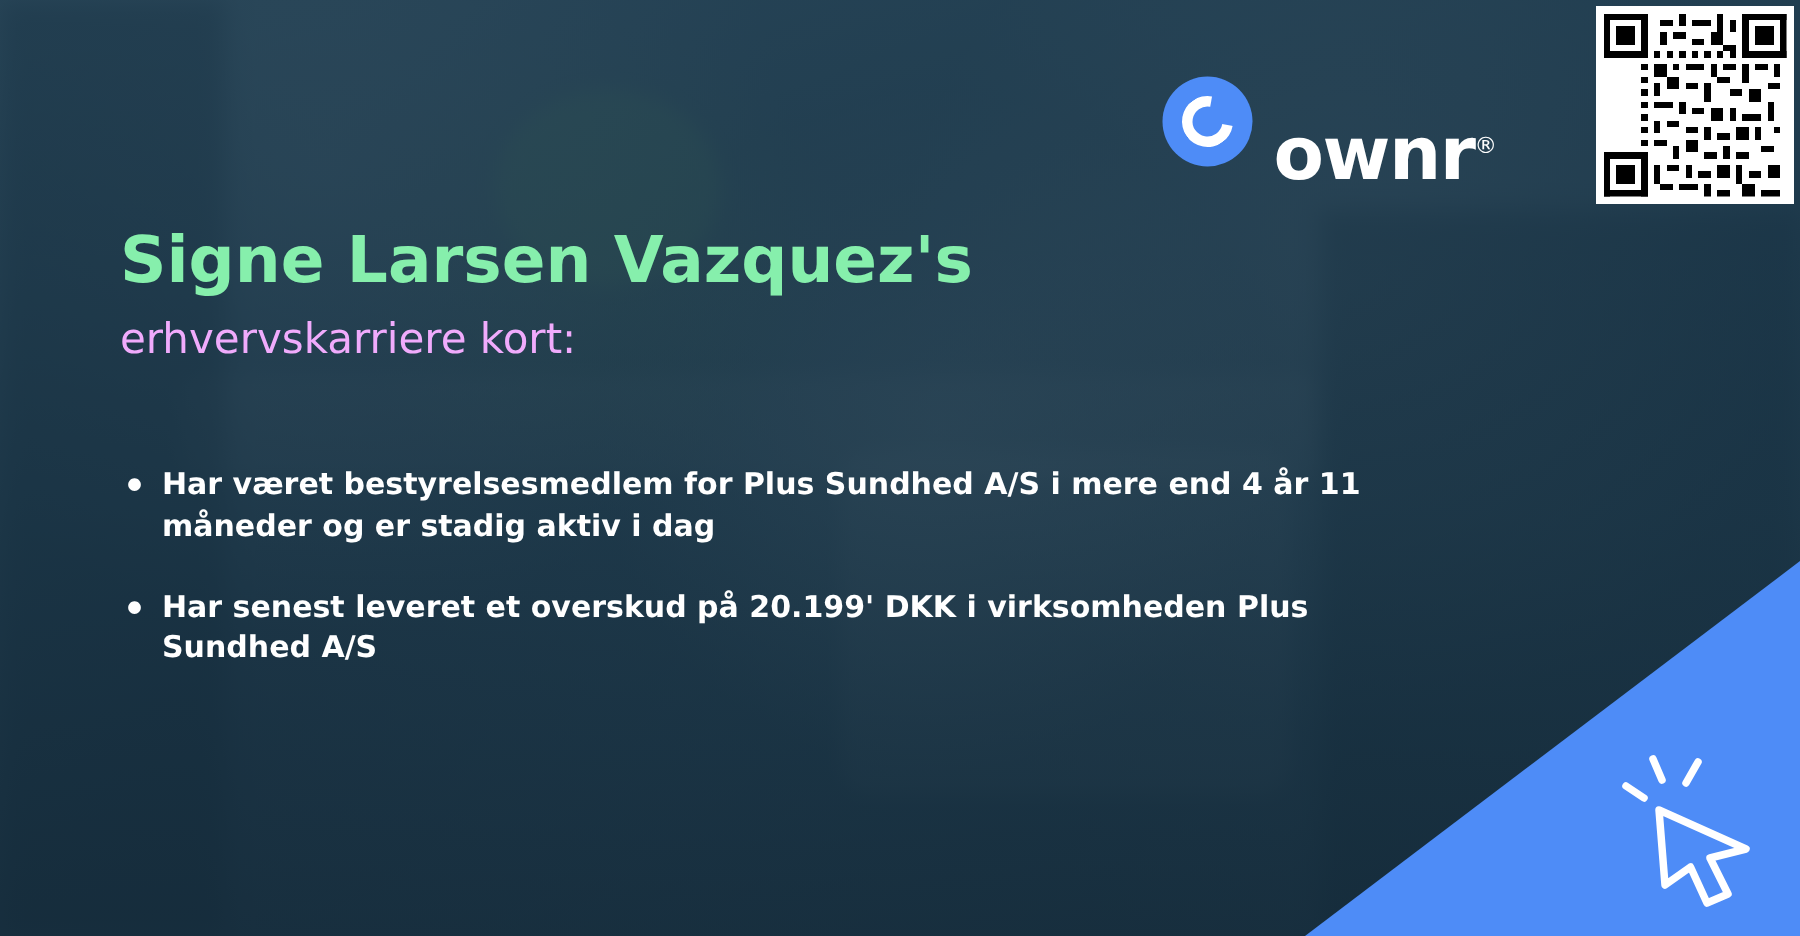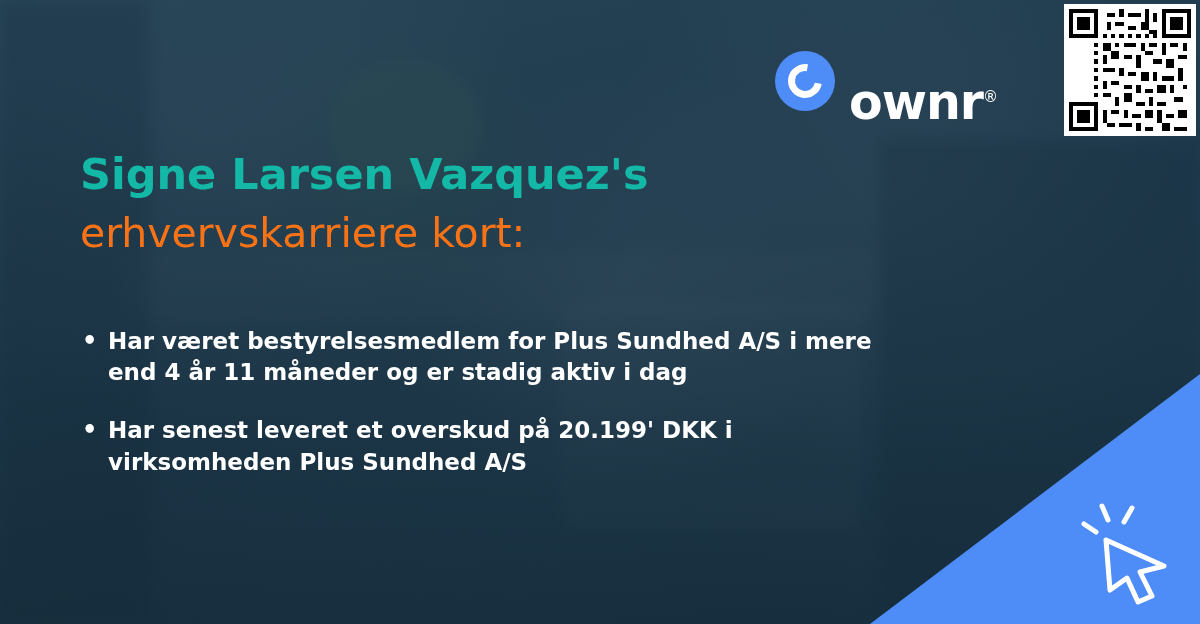--- a/index.html
+++ b/index.html
@@ -119,42 +119,42 @@
   }
   .qr canvas, .qr svg { display: block; }
   
   .content {
     position: absolute;
     left: 80px;
     top: 148px;
     right: 290px;
   }
   .headline {
-    color: #14b8a6;
+    color: #86efac;
     font-size: 43px;
     font-weight: bold;
     line-height: 1.22;
     margin: 0;
   }
   .subhead {
-    color: #f97316;
-    font-size: 41px;
+    color: #f0abfc;
+    font-size: 28px;
     font-weight: normal;
     line-height: 1.25;
     margin: 8px 0 0 0;
   }
   .bullets {
     margin: 66px 0 0 0;
     padding: 0;
     list-style: none;
   }
   .bullets li {
     position: relative;
     color: #ffffff;
-    font-size: 23px;
+    font-size: 20px;
     font-weight: bold;
     line-height: 1.38;
     padding-left: 28px;
     margin-bottom: 26px;
     max-width: 810px;
   }
   .bullets li::before {
     content: "\2022";
     position: absolute;
     left: 2px;

